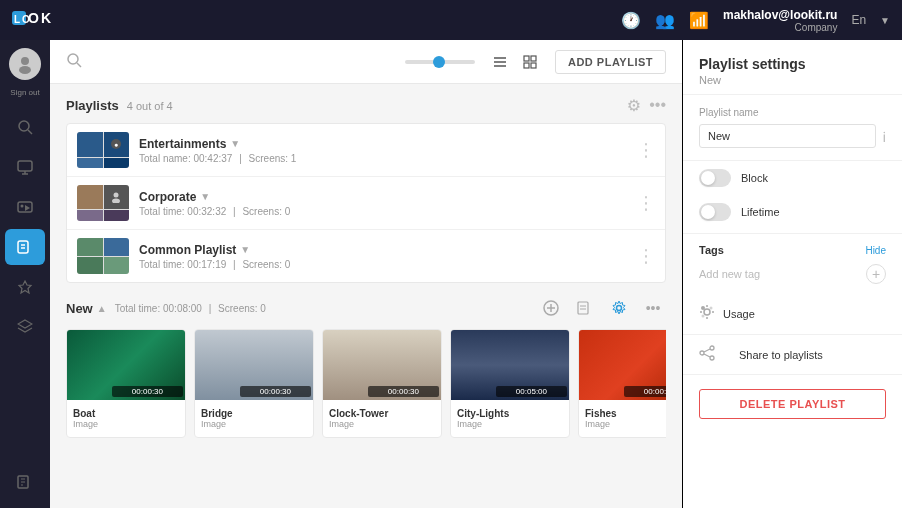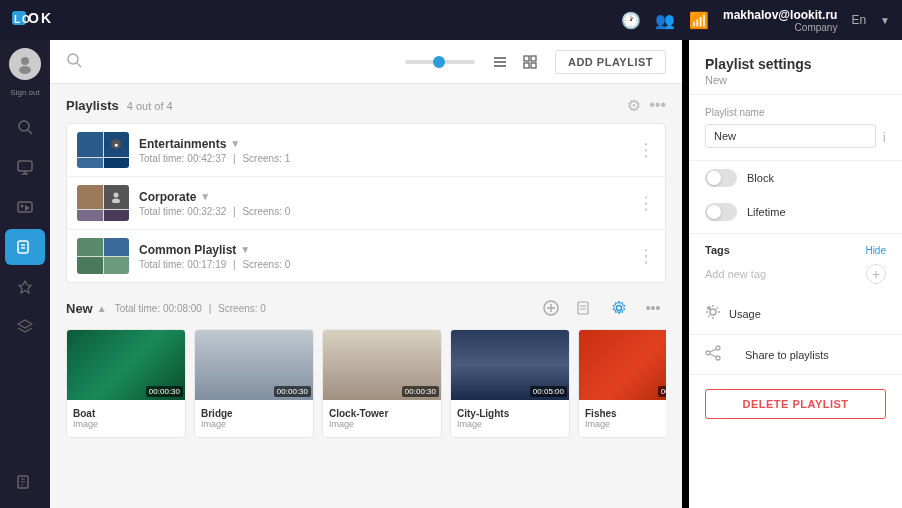--- a/index.html
+++ b/index.html
@@ -335,41 +335,41 @@
       position: relative;
     }
     .media-thumb-boat { background: linear-gradient(135deg, #1a6a4a 0%, #0a4a3a 50%, #2a8a5a 100%); }
     .media-duration {
       position: absolute;
       bottom: 3px;
       right: 4px;
       background: rgba(0,0,0,0.6);
       color: white;
       font-size: 8px;
-      padding: 1px 3px;
+      padding: 1px 20px;
       border-radius: 2px;
     }
     .media-info {
       padding: 8px 6px;
     }
     .media-name {
       font-size: 10px;
       font-weight: 600;
       color: #333;
     }
     .media-type {
       font-size: 9px;
       color: #999;
     }
 
     
     .right-panel {
       width: 220px;
       background: white;
-      border-left: 7px solid #000000;
+      border-left: 1px solid #000000;
       display: flex;
       flex-direction: column;
       flex-shrink: 0;
       overflow-y: auto;
     }
     .panel-header {
       padding: 16px 16px 8px;
       border-bottom: 1px solid #f0f0f0;
     }
     .panel-title {
@@ -681,21 +681,21 @@
             </div>
             <div class="thumb-cell" style="background:#3a6a9a;"></div>
             <div class="thumb-cell" style="background:#0a3a6a;"></div>
           </div>
           <div class="playlist-info">
             <div class="playlist-name">
               <span>Entertainments</span>
               <span class="chevron">▼</span>
             </div>
             <div class="playlist-meta">
-              <span>Total time: 00:42:37</span>
+              <span>Total name: 00:42:37</span>
               <span style="margin:0 4px;">|</span>
               <span>Screens: 1</span>
             </div>
           </div>
           <span class="playlist-more">⋮</span>
         </div>
 
         <div class="playlist-item">
           <div class="playlist-thumb playlist-corp">
             <div class="thumb-cell"></div>

